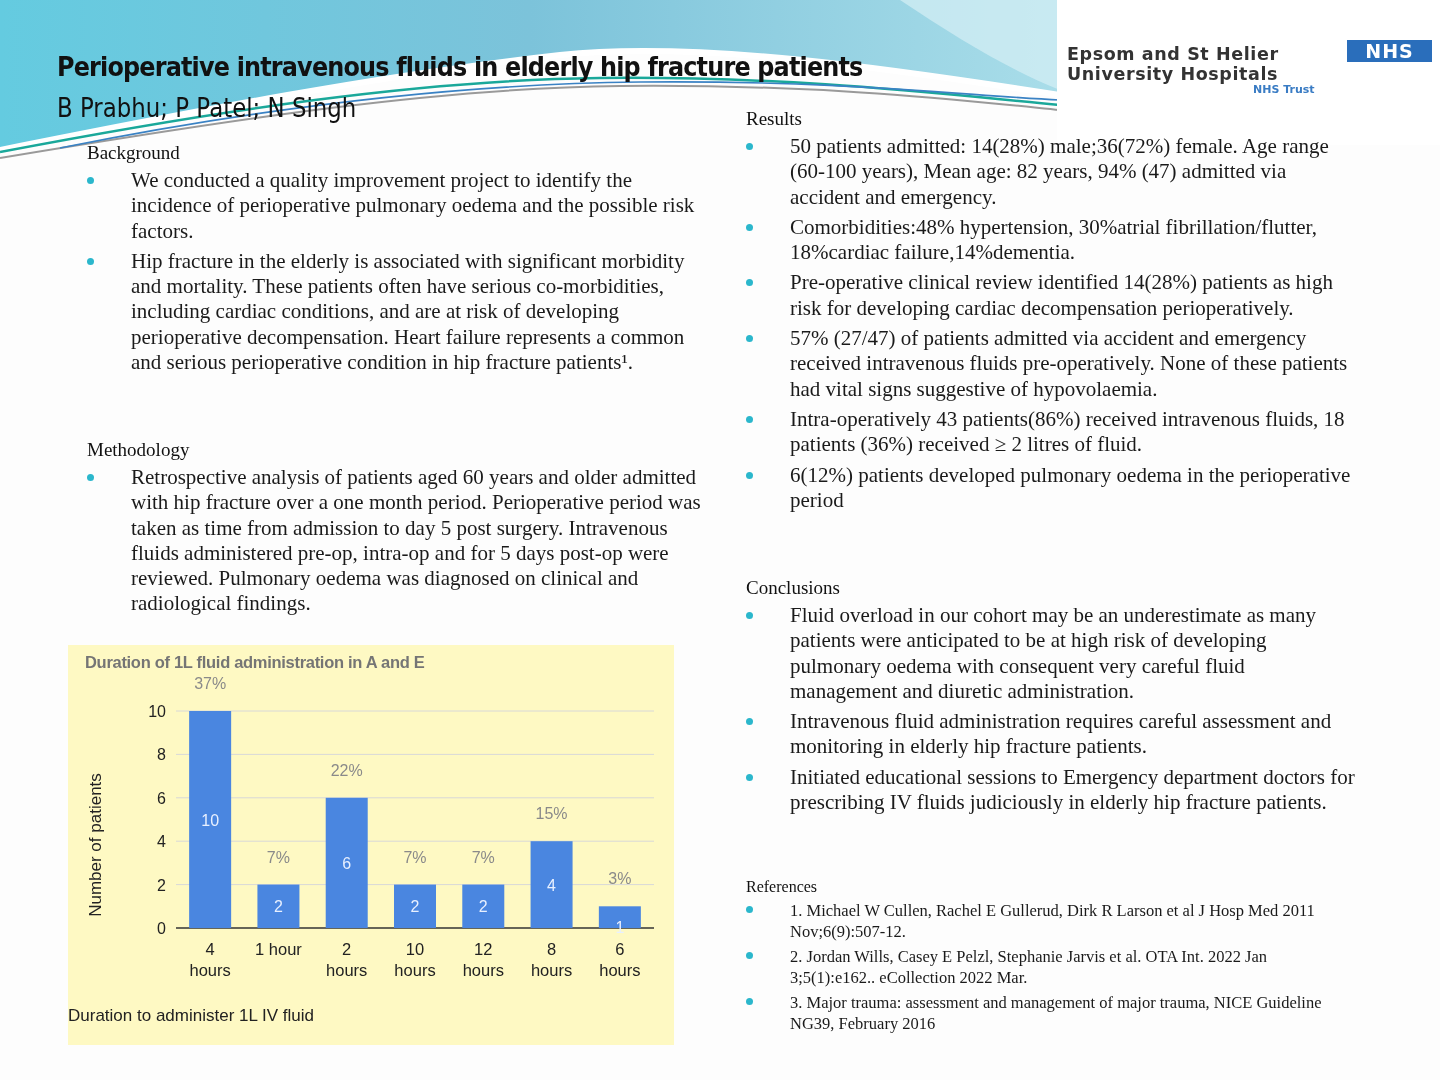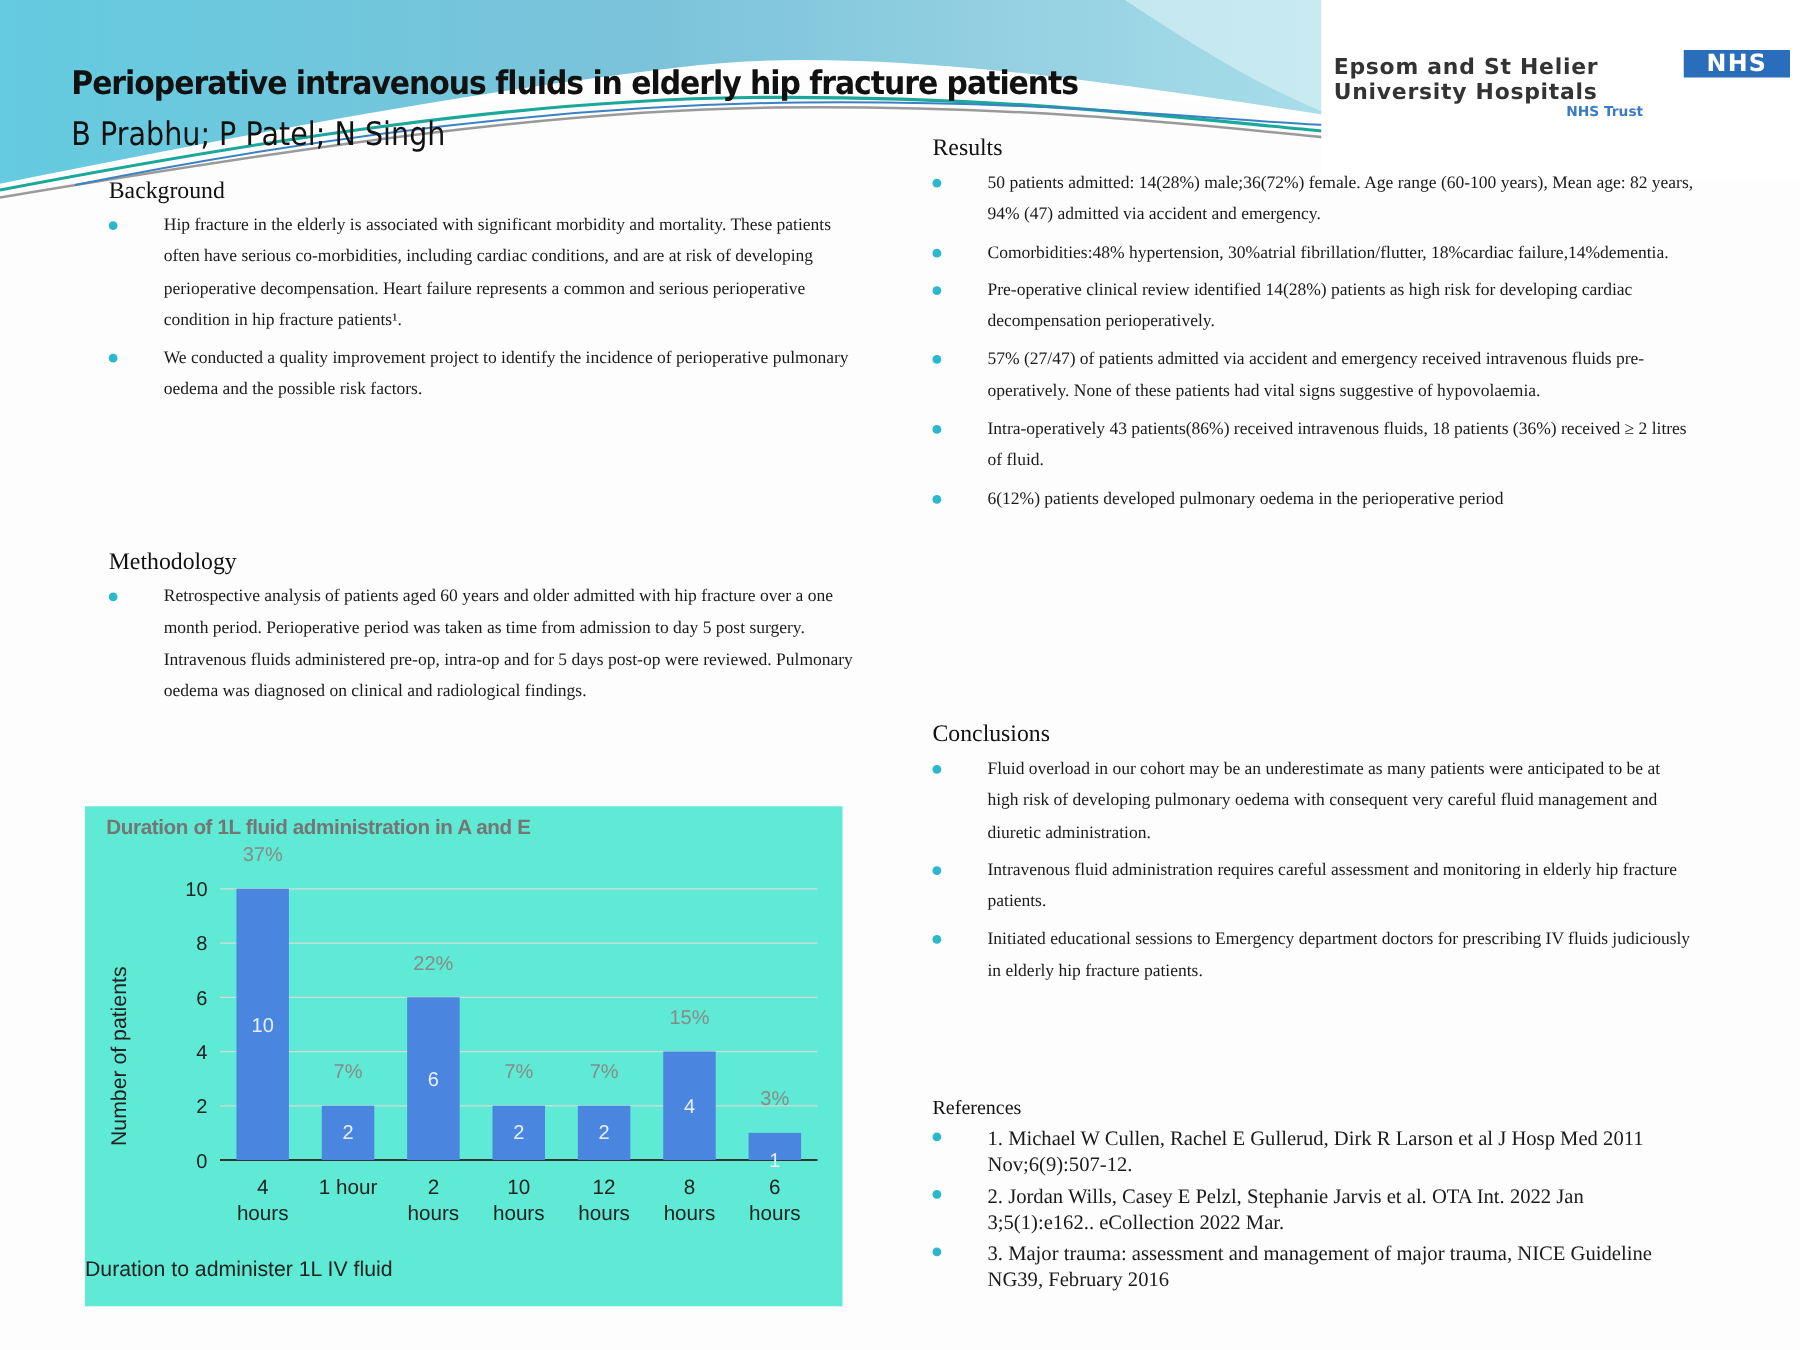--- a/index.html
+++ b/index.html
@@ -41,38 +41,38 @@
     font-family: "DejaVu Sans", sans-serif; font-size: 26px; color: #111;
     transform: scaleX(0.88); transform-origin: left; white-space: nowrap;
   }
   .section { position: absolute; z-index: 3; }
   .section h2 {
     margin: 0; font-size: 19px; font-weight: normal; color: #111;
     font-family: "Liberation Serif", serif;
   }
   .section ul { margin: 4px 0 0 0; padding: 0; list-style: none; }
   .section li {
-    position: relative; padding-left: 44px; font-size: 14px; line-height: 25.3px;
+    position: relative; padding-left: 44px; font-size: 21px; line-height: 25.3px;
     margin-bottom: 5px; color: #1a1a1a;
   }
   .section li .bullet {
     position: absolute; left: 0; top: 9px; width: 7px; height: 7px;
     border-radius: 50%; background: #2bb7cc;
   }
   .refs li { font-size: 16.5px; line-height: 21px; margin-bottom: 4px; }
   .refs li .bullet { top: 6px; }
   .refs h2 { font-size: 16px; }
   #bg { left: 87px; top: 142px; width: 610px; }
   #meth { left: 87px; top: 439px; width: 615px; }
   #res { left: 746px; top: 108px; width: 610px; }
   #conc { left: 746px; top: 577px; width: 610px; }
   #refs { left: 746px; top: 878px; width: 610px; }
   .chart-panel {
     position: absolute; left: 68px; top: 645px; width: 606px; height: 400px;
-    background: #5eead4; z-index: 3; font-family: "Liberation Sans", sans-serif;
+    background: #fef9c3; z-index: 3; font-family: "Liberation Sans", sans-serif;
   }
   .chart-title {
     position: absolute; left: 17px; top: 8px; font-size: 16.5px; font-weight: bold;
     color: #757575; letter-spacing: -0.3px;
   }
   .chart-svg { position: absolute; left: 0; top: 0; }
   .x-title {
     position: absolute; left: 0; width: 606px; top: 361px; 
     font-size: 17px; color: #222;
   }
@@ -108,22 +108,22 @@
     <div>Epsom and St Helier</div>
     <div>University Hospitals</div>
   </div>
   <div class="logo-trust">NHS Trust</div>
   <div class="nhs-badge">NHS</div>
 </div>
 
 <div class="section" id="bg">
   <h2>Background</h2>
   <ul>
+    <li><span class="bullet"></span><span>We conducted a quality improvement project to identify the incidence of perioperative pulmonary oedema and the possible risk factors.</span></li>
     <li><span class="bullet"></span><span>Hip fracture in the elderly is associated with significant morbidity and mortality. These patients often have serious co-morbidities, including cardiac conditions, and are at risk of developing perioperative decompensation. Heart failure represents a common and serious perioperative condition in hip fracture patients¹.</span></li>
-    <li><span class="bullet"></span><span>We conducted a quality improvement project to identify the incidence of perioperative pulmonary oedema and the possible risk factors.</span></li>
   </ul>
 </div>
 
 <div class="section" id="meth">
   <h2>Methodology</h2>
   <ul>
     <li><span class="bullet"></span><span>Retrospective analysis of patients aged 60 years and older admitted with hip fracture over a one month period. Perioperative period was taken as time from admission to day 5 post surgery. Intravenous fluids administered pre-op, intra-op and for 5 days post-op were reviewed.  Pulmonary oedema was diagnosed on clinical and radiological findings.</span></li>
   </ul>
 </div>
 

